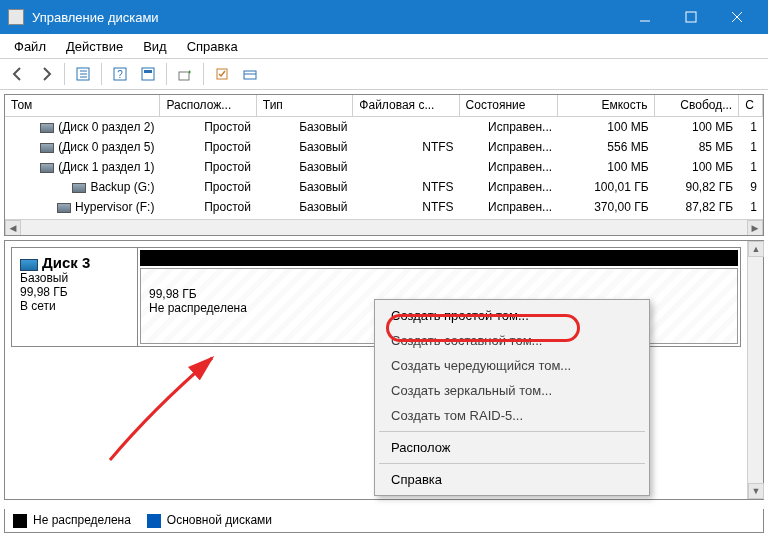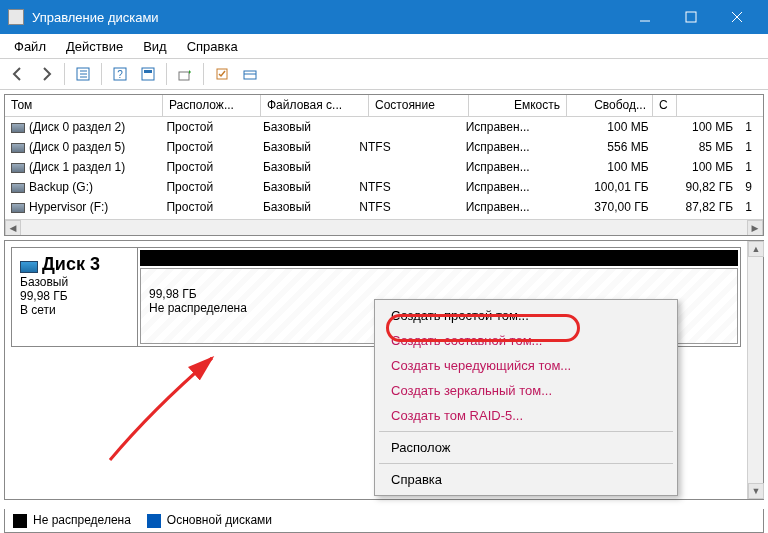--- a/index.html
+++ b/index.html
@@ -17,53 +17,53 @@
 .toolbar { height: 32px; border-top: 1px solid #d0d0d0; border-bottom: 1px solid #d0d0d0; display: flex; align-items: center; padding: 0 6px; gap: 4px; }
 .toolbar .tbtn { width: 24px; height: 24px; display: flex; align-items: center; justify-content: center; cursor: pointer; }
 .toolbar .sep { width: 1px; height: 22px; background: #d0d0d0; margin: 0 2px; }
 .toolbar svg { width: 16px; height: 16px; }
 
 .grid-wrap { height: 142px; border: 1px solid #888; margin: 4px; overflow: hidden; position: relative; display:flex; flex-direction:column;}
 .grid-head { display: flex; background: #fff; border-bottom: 1px solid #d0d0d0; font-size: 12px; height: 22px; }
 .grid-head .col { padding: 3px 6px; border-right: 1px solid #d0d0d0; overflow: hidden; white-space: nowrap; text-overflow: ellipsis; }
 .grid-body { overflow-y: auto; flex:1;}
 .grid-row { display: flex; font-size: 12px; height: 20px; align-items: center; }
-.grid-row .cell { padding: 0 6px; overflow: hidden; white-space: nowrap; text-overflow: ellipsis; }
+.grid-row .cell { padding: 0 6px; overflow: hidden; white-space: nowrap; text-overflow: ellipsis; text-align: right; }
 .volicon { width: 14px; height: 10px; background: linear-gradient(#9ab,#678); display: inline-block; margin-right: 4px; border:1px solid #555; vertical-align:middle;}
 .hscroll { height: 16px; background: #f0f0f0; border-top: 1px solid #d0d0d0; position: relative; }
 .hscroll .arrow { position: absolute; top: 0; width: 16px; height: 16px; background: #e8e8e8; border: 1px solid #ccc; display:flex; align-items:center; justify-content:center; font-size:9px; color:#666;}
 .hscroll .arrow.left { left: 0; }
 .hscroll .arrow.right { right: 0; }
 
 .c0{width:158px}.c1{width:98px}.c2{width:98px}.c3{width:108px}.c4{width:100px}.c5{width:98px; text-align:right;}.c6{width:86px;text-align:right;}.c7{width:24px}
 
 .lower { margin: 4px; border: 1px solid #888; height: 260px; position: relative; display:flex;}
 .lower-main{flex:1; padding:6px 6px 0 6px; overflow:hidden;}
 .vscroll { width: 16px; background: #f0f0f0; border-left: 1px solid #d0d0d0; position: relative; }
 .vscroll .arrow { position: absolute; left: 0; width: 16px; height: 16px; background: #e8e8e8; border:1px solid #ccc; display:flex; align-items:center; justify-content:center; font-size:9px; color:#666;}
 .vscroll .arrow.up { top: 0; }
 .vscroll .arrow.down { bottom: 0; }
 
 .disk-pane { display: flex; height: 100px; border: 1px solid #888; }
 .disk-label { width: 126px; border-right: 1px solid #888; padding: 6px 8px; font-size: 12px; }
 .disk-label .diskicon{width:18px; height:12px; background:linear-gradient(#3a9bd8,#1e6fa8); display:inline-block; border:1px solid #246; margin-right:4px; vertical-align:middle;}
-.disk-label b { font-size: 18px; }
+.disk-label b { font-size: 15px; }
 .disk-volume { flex: 1; display:flex; flex-direction:column;}
 .disk-vol-head{height:16px; background:#000; margin:2px;}
 .disk-vol-body{flex:1; border:1px solid #999; margin:0 2px 2px 2px; padding:18px 8px 4px 8px; font-size:12px; background:repeating-linear-gradient(135deg,#fff,#fff 6px,#fafafa 6px,#fafafa 12px);}
 
 .legend-wrap{position:absolute; bottom:0; left:4px; right:4px;}
 .legend { height: 24px; border: 1px solid #888; border-top:none; display: flex; align-items: center; font-size: 12px; padding: 0 8px; gap: 16px; background:#fff;}
 .legend .swatch { width: 14px; height: 14px; display: inline-block; margin-right: 6px; vertical-align: middle; }
 .sw-black { background: #000; }
 .sw-blue { background: #0058b8; }
 
-.ctx-menu { position: absolute; left: 374px; top: 299px; width: 304px; background: #f2f2f2; border: 1px solid #a0a0a0; box-shadow: 3px 3px 6px rgba(0,0,0,.25); font-size: 13px; padding: 3px 2px; z-index: 50; }
+.ctx-menu { position: absolute; left: 374px; top: 299px; width: 276px; background: #f2f2f2; border: 1px solid #a0a0a0; box-shadow: 3px 3px 6px rgba(0,0,0,.25); font-size: 13px; padding: 3px 2px; z-index: 50; }
 .ctx-item { padding: 5px 14px; cursor: pointer; }
-.ctx-item.disabled { color: #be185d; cursor: default; }
+.ctx-item.disabled { color: #404040; cursor: default; }
 .ctx-sep { height: 1px; background: #c8c8c8; margin: 3px 2px; }
 .highlight { position: absolute; left: 386px; top: 314px; width: 194px; height: 28px; border: 3px solid #e62828; border-radius: 14px; z-index: 60; pointer-events: none; }
 
 .red-arrow { position: absolute; left: 102px; top: 350px; z-index: 40; pointer-events: none; }
 </style>
 </head>
 <body>
 
 <div class="titlebar">
   <span class="icon"></span>
@@ -145,20 +145,21 @@
         <rect x="2" y="5" width="12" height="8" fill="none" stroke="#2a72b5"></rect>
         <line x1="2" y1="8" x2="14" y2="8" stroke="#2a72b5"></line>
       </svg>
     </div>
 </div>
 
 <div class="grid-wrap">
   <div class="grid-head">
     <div class="col c0">Том</div>
     <div class="col c1">Располож...</div>
+    <div class="col c2">Тип</div>
     <div class="col c3">Файловая с...</div>
     <div class="col c4">Состояние</div>
     <div class="col c5">Емкость</div>
     <div class="col c6">Свобод...</div>
     <div class="col c7">С</div>
   </div>
   <div class="grid-body" id="grid-body">
       <div class="grid-row">
         <div class="cell c0"><span class="volicon"></span>(Диск 0 раздел 2)</div>
         <div class="cell c1">Простой</div>

